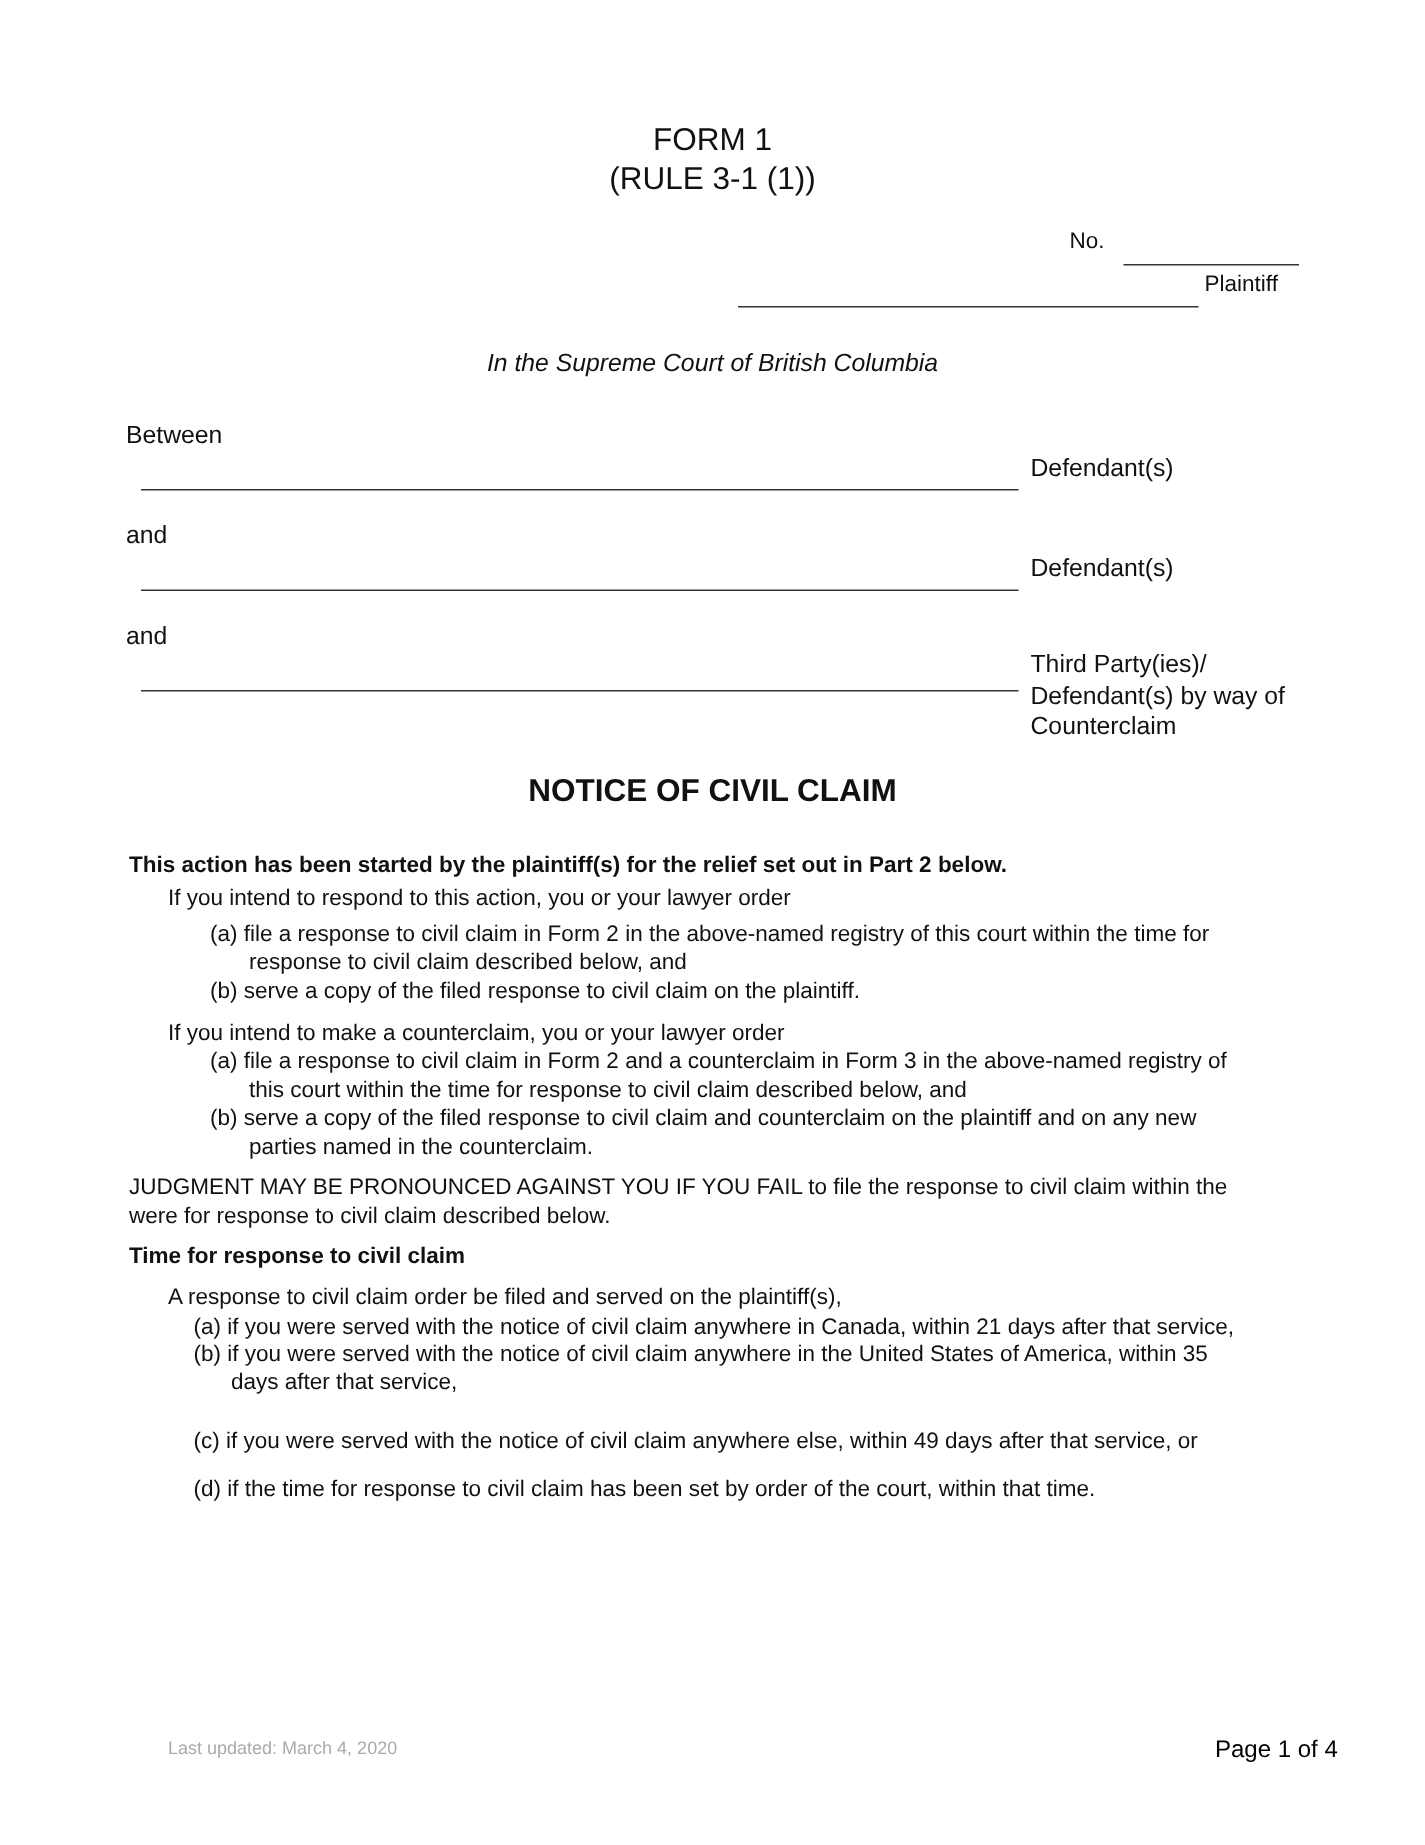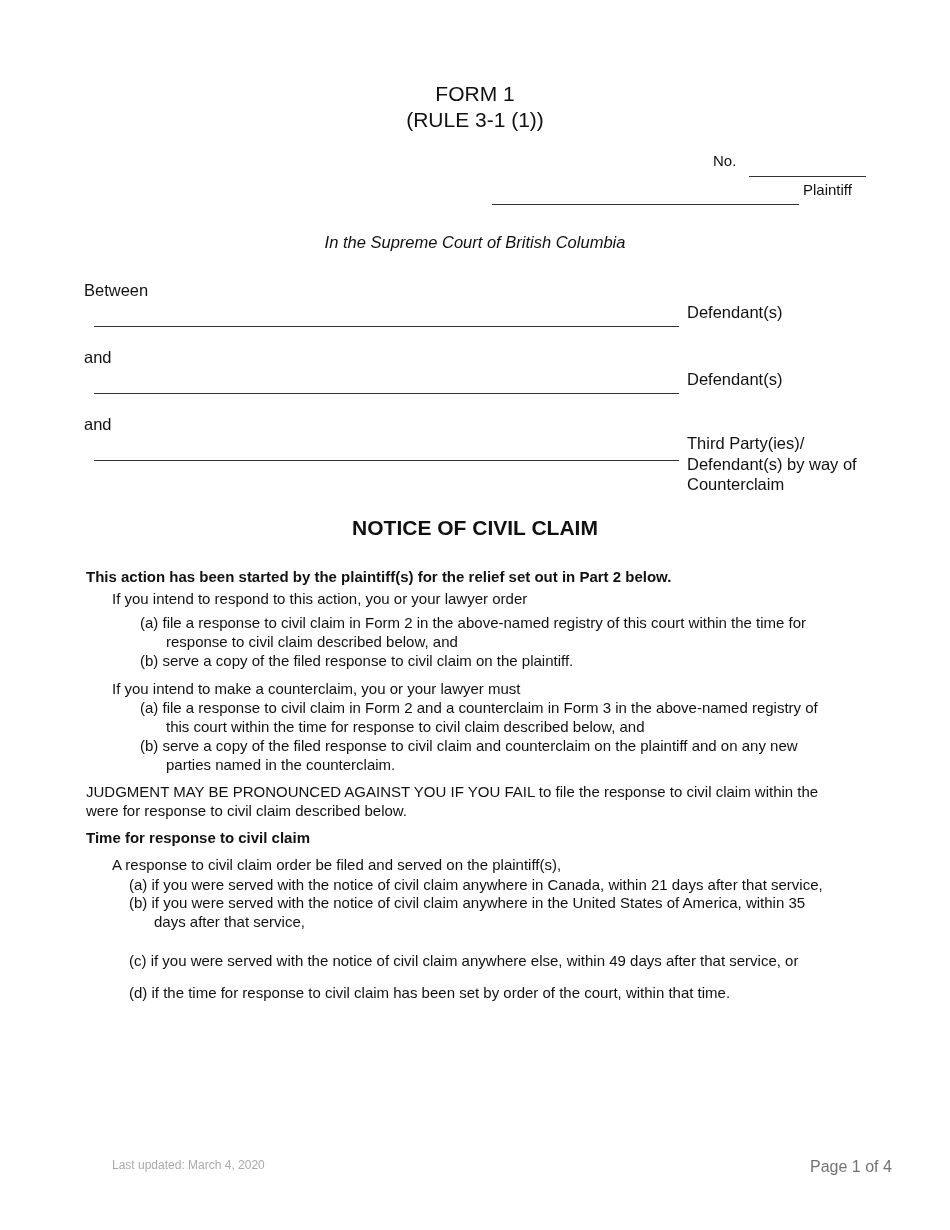--- a/index.html
+++ b/index.html
@@ -7,21 +7,21 @@
          font-family: "Liberation Sans", sans-serif; color: #111; }
   .abs { position: absolute; white-space: nowrap; }
   .title { font-size: 21px; text-align: center; width: 950px; left: 0; }
   .line { position: absolute; height: 0; border-top: 1px solid #333; }
   .txt16 { font-size: 16.5px; }
   .txt15 { font-size: 15px; }
   .italic { font-style: italic; }
   .bold { font-weight: bold; }
   .heading { font-size: 21px; font-weight: bold; text-align: center; width: 950px; left: 0; }
   .footer-left { font-size: 12px; color: #aaa; }
-  .footer-right { font-size: 16px; color: #737373; }
+  .footer-right { font-size: 16px; color: #000000; }
 </style>
 </head>
 <body>
 
 <div class="abs title" style="top:82px;">FORM 1</div>
 <div class="abs title" style="top:108px;">(RULE 3-1 (1))</div>
 
 <div class="abs txt15" style="left:713px; top:152px;">No.</div>
 <div class="line" style="left:749px; top:176px; width:117px;"></div>
 <div class="abs txt15" style="left:803px; top:181px;">Plaintiff</div>
@@ -45,21 +45,21 @@
 
 <div class="abs heading" style="top:516px;">NOTICE OF CIVIL CLAIM</div>
 
 <div class="abs txt15 bold" style="left:86px; top:568px;">This action has been started by the plaintiff(s) for the relief set out in Part 2 below.</div>
 
 <div class="abs txt15" style="left:112px; top:590px;">If you intend to respond to this action, you or your lawyer order</div>
 <div class="abs txt15" style="left:140px; top:614px;">(a) file a response to civil claim in Form 2 in the above-named registry of this court within the time for</div>
 <div class="abs txt15" style="left:166px; top:633px;">response to civil claim described below, and</div>
 <div class="abs txt15" style="left:140px; top:652px;">(b) serve a copy of the filed response to civil claim on the plaintiff.</div>
 
-<div class="abs txt15" style="left:112px; top:680px;">If you intend to make a counterclaim, you or your lawyer must</div>
+<div class="abs txt15" style="left:112px; top:680px;">If you intend to make a counterclaim, you or your lawyer order</div>
 <div class="abs txt15" style="left:140px; top:699px;">(a) file a response to civil claim in Form 2 and a counterclaim in Form 3 in the above-named registry of</div>
 <div class="abs txt15" style="left:166px; top:718px;">this court within the time for response to civil claim described below, and</div>
 <div class="abs txt15" style="left:140px; top:737px;">(b) serve a copy of the filed response to civil claim and counterclaim on the plaintiff and on any new</div>
 <div class="abs txt15" style="left:166px; top:756px;">parties named in the counterclaim.</div>
 
 <div class="abs txt15" style="left:86px; top:783px;">JUDGMENT MAY BE PRONOUNCED AGAINST YOU IF YOU FAIL to file the response to civil claim within the</div>
 <div class="abs txt15" style="left:86px; top:802px;">were for response to civil claim described below.</div>
 
 <div class="abs txt15 bold" style="left:86px; top:829px;">Time for response to civil claim</div>
 

